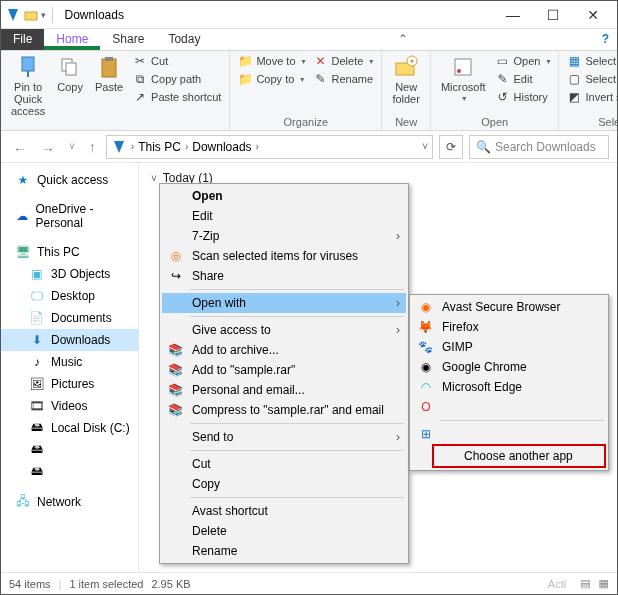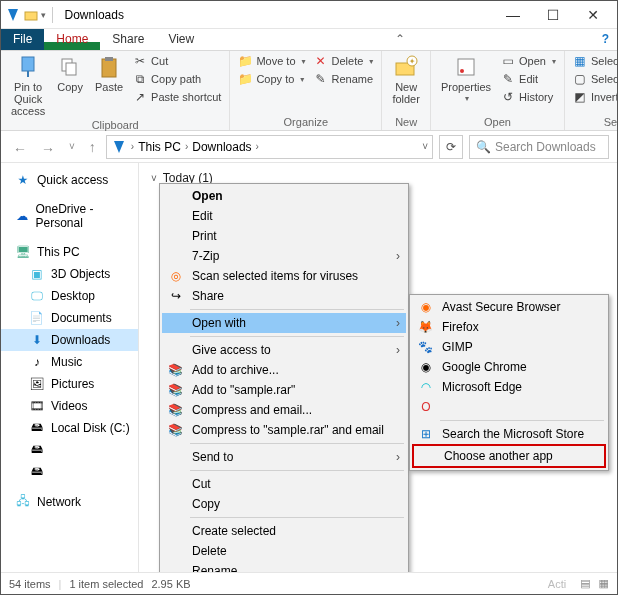--- a/index.html
+++ b/index.html
@@ -4,22 +4,22 @@
 <style>
 * { box-sizing: border-box; margin: 0; padding: 0; font-family: "Segoe UI", Tahoma, sans-serif; }
 body { width: 618px; height: 595px; background: #fff; position: relative; overflow: hidden; font-size: 12px; color: #000; border: 1px solid #555; }
 .title-bar { height: 28px; display: flex; align-items: center; padding: 0 4px; background: #fff; border-bottom: 1px solid #e5e5e5; }
 .title-bar .qat { display: flex; align-items: center; gap: 2px; }
 .title-bar .title-text { flex: 1; padding-left: 8px; font-size: 12px; }
 .title-bar .win-controls { display: flex; }
 .win-btn { width: 40px; height: 26px; display: flex; align-items: center; justify-content: center; font-size: 14px; color: #333; }
 .ribbon-tabs { height: 22px; display: flex; align-items: stretch; border-bottom: 1px solid #d9d9d9; }
 .ribbon-tab { padding: 3px 12px; font-size: 12px; color: #333; }
-.ribbon-tab.file { background: #0c4a6e; color: #fff; }
-.ribbon-tab.active { border-bottom: 8px solid #15803d; color: #b91c1c; }
+.ribbon-tab.file { background: #404040; color: #fff; }
+.ribbon-tab.active { border-bottom: 4px solid #15803d; color: #8b5cf6; }
 .help-icon { margin-left: auto; padding: 3px 8px; color: #1979ca; font-weight: bold; }
 .ribbon { height: 80px; background: #f5f6f7; border-bottom: 1px solid #d9d9d9; display: flex; }
 .ribbon-group { border-right: 1px solid #e1e1e1; padding: 2px 6px 0; display: flex; flex-direction: column; }
 .ribbon-group .group-body { flex: 1; display: flex; align-items: flex-start; gap: 4px; }
 .ribbon-group .group-label { text-align: center; font-size: 11px; color: #666; padding-bottom: 2px; }
 .rb-big { display: flex; flex-direction: column; align-items: center; gap: 2px; padding: 2px 4px; font-size: 11px; color: #444; line-height: 1.1; text-align: center; }
 .rb-big .icon { width: 24px; height: 24px; display: flex; align-items: center; justify-content: center; }
 .rb-col { display: flex; flex-direction: column; gap: 2px; }
 .rb-small { display: flex; align-items: center; gap: 4px; font-size: 11px; color: #444; padding: 1px 2px; white-space: nowrap; }
 .rb-small .icon { width: 14px; height: 14px; display: flex; align-items: center; justify-content: center; font-size: 12px; }
@@ -45,21 +45,21 @@
 .status-right { margin-left: auto; color: #bbb; }
 .ctx-menu { position: absolute; background: #f2f2f2; border: 1px solid #a0a0a0; box-shadow: 2px 2px 4px rgba(0,0,0,0.3); font-size: 12px; padding: 2px; }
 .ctx-menu.primary { left: 158px; top: 182px; width: 250px; }
 .ctx-menu.secondary { left: 408px; top: 293px; width: 200px; }
 .ctx-item { display: flex; align-items: center; padding: 3px 18px 3px 30px; position: relative; min-height: 20px; }
 .ctx-item.bold { font-weight: 600; }
 .ctx-item.hl { background: #91c9f7; }
 .ctx-item .ci-icon { position: absolute; left: 6px; width: 16px; height: 16px; display: flex; align-items: center; justify-content: center; font-size: 12px; }
 .ctx-item .arrow { position: absolute; right: 6px; font-size: 12px; color: #555; }
 .ctx-sep { height: 1px; background: #d0d0d0; margin: 3px 2px 3px 28px; }
-.red-box { border: 2px solid #d10000; }
+.red-box { border: 2px solid #d10000; margin-left: 20px; }
 svg { display: block; }
 </style>
 </head>
 <body>
 
 <div class="title-bar">
   <div class="qat">
     <span class="icon">
         <svg width="16" height="16">
           <path d="M3 2 L13 2 L8 14 Z" fill="#1979ca"></path>
@@ -78,21 +78,21 @@
     <div class="win-btn">—</div>
     <div class="win-btn">☐</div>
     <div class="win-btn">✕</div>
   </div>
 </div>
 
 <div class="ribbon-tabs">
   <div class="ribbon-tab file">File</div>
   <div class="ribbon-tab active">Home</div>
   <div class="ribbon-tab">Share</div>
-  <div class="ribbon-tab">View</div>
+  <div class="ribbon-tab">Today</div>
   <div class="help-icon" style="color:#666;font-weight:normal;">⌃</div>
   <div class="help-icon">?</div>
 </div>
 
 <div class="ribbon">
   <div class="ribbon-group">
     <div class="group-body">
       <div class="rb-big">
         <span class="icon">
             <svg width="24" height="24">
@@ -129,21 +129,20 @@
         <div class="rb-small">
             <span class="icon">⧉</span>
             <span>Copy path</span>
           </div>
         <div class="rb-small">
             <span class="icon">↗</span>
             <span>Paste shortcut</span>
           </div>
       </div>
     </div>
-    <div class="group-label">Clipboard</div>
   </div>
 
   <div class="ribbon-group">
     <div class="group-body">
       <div class="rb-col">
         <div class="rb-small">
             <span class="icon">📁</span>
             <span>Move to</span>
             <span class="drop">▾</span>
           </div>
@@ -187,21 +186,21 @@
 
   <div class="ribbon-group">
     <div class="group-body">
       <div class="rb-big">
         <span class="icon">
             <svg width="24" height="24">
               <rect x="4" y="4" width="16" height="16" fill="#fff" stroke="#888"></rect>
               <circle cx="8" cy="16" r="2" fill="#d33"></circle>
             </svg>
           </span>
-        <span>Properties</span>
+        <span>Microsoft</span>
           <span class="drop">▾</span>
       </div>
       <div class="rb-col">
         <div class="rb-small">
             <span class="icon">▭</span>
             <span>Open</span>
             <span class="drop">▾</span>
           </div>
         <div class="rb-small">
             <span class="icon">✎</span>
@@ -334,23 +333,20 @@
 </div>
 
 <div class="ctx-menu primary">
   <div class="ctx-item bold">
       <span>Open</span>
     </div>
   <div class="ctx-item">
       <span>Edit</span>
     </div>
   <div class="ctx-item">
-      <span>Print</span>
-    </div>
-  <div class="ctx-item">
       <span>7-Zip</span>
       <span class="arrow">›</span>
     </div>
   <div class="ctx-item">
       <span class="ci-icon" style="color:#f60">◎</span>
       <span>Scan selected items for viruses</span>
     </div>
   <div class="ctx-item">
       <span class="ci-icon">↪</span>
       <span>Share</span>
@@ -368,41 +364,41 @@
   <div class="ctx-item">
       <span class="ci-icon">📚</span>
       <span>Add to archive...</span>
     </div>
   <div class="ctx-item">
       <span class="ci-icon">📚</span>
       <span>Add to "sample.rar"</span>
     </div>
   <div class="ctx-item">
       <span class="ci-icon">📚</span>
-      <span>Compress and email...</span>
+      <span>Personal and email...</span>
     </div>
   <div class="ctx-item">
       <span class="ci-icon">📚</span>
       <span>Compress to "sample.rar" and email</span>
     </div>
   <div class="ctx-sep"></div>
   <div class="ctx-item">
       <span>Send to</span>
       <span class="arrow">›</span>
     </div>
   <div class="ctx-sep"></div>
   <div class="ctx-item">
       <span>Cut</span>
     </div>
   <div class="ctx-item">
       <span>Copy</span>
     </div>
   <div class="ctx-sep"></div>
   <div class="ctx-item">
-      <span>Create selected</span>
+      <span>Avast shortcut</span>
     </div>
   <div class="ctx-item">
       <span>Delete</span>
     </div>
   <div class="ctx-item">
       <span>Rename</span>
     </div>
 
 </div>
 
@@ -426,21 +422,20 @@
   <div class="ctx-item">
       <span class="ci-icon" style="color:#0bc">◠</span>
       <span>Microsoft Edge</span>
     </div>
   <div class="ctx-item">
       <span class="ci-icon" style="color:#d33">O</span>
     </div>
   <div class="ctx-sep"></div>
   <div class="ctx-item">
       <span class="ci-icon" style="color:#1979ca">⊞</span>
-      <span>Search the Microsoft Store</span>
     </div>
   <div class="ctx-item red-box">
       <span>Choose another app</span>
     </div>
 </div>
 
 <div class="status-bar">
   <span>54 items</span>
   <span class="status-sep">|</span>
   <span>1 item selected</span>

